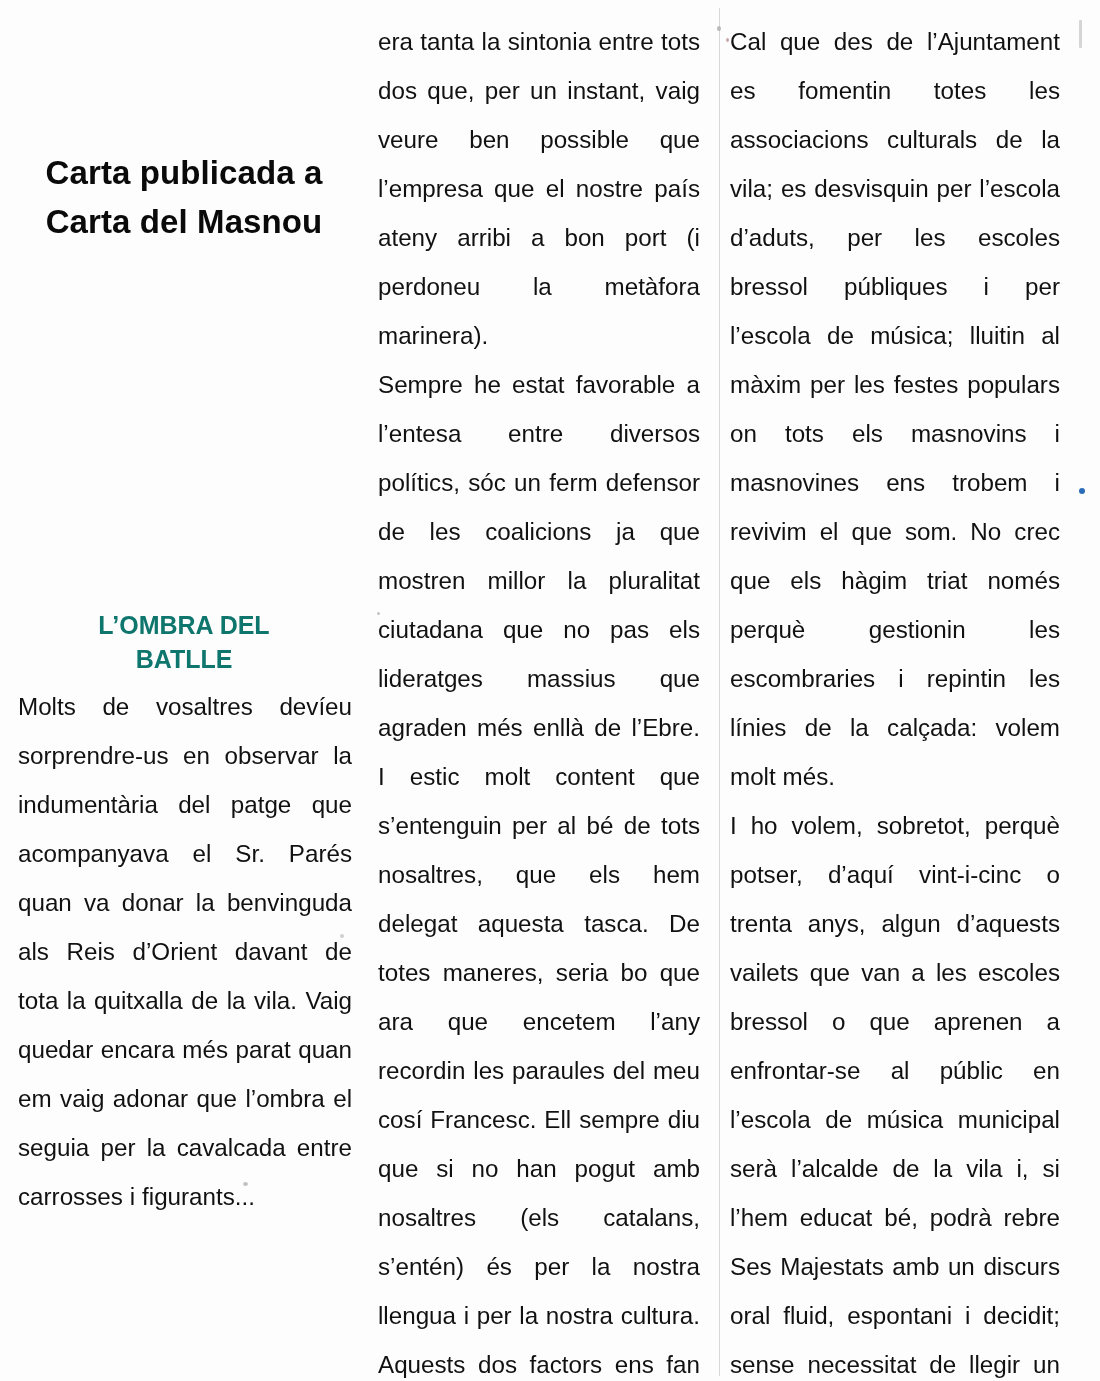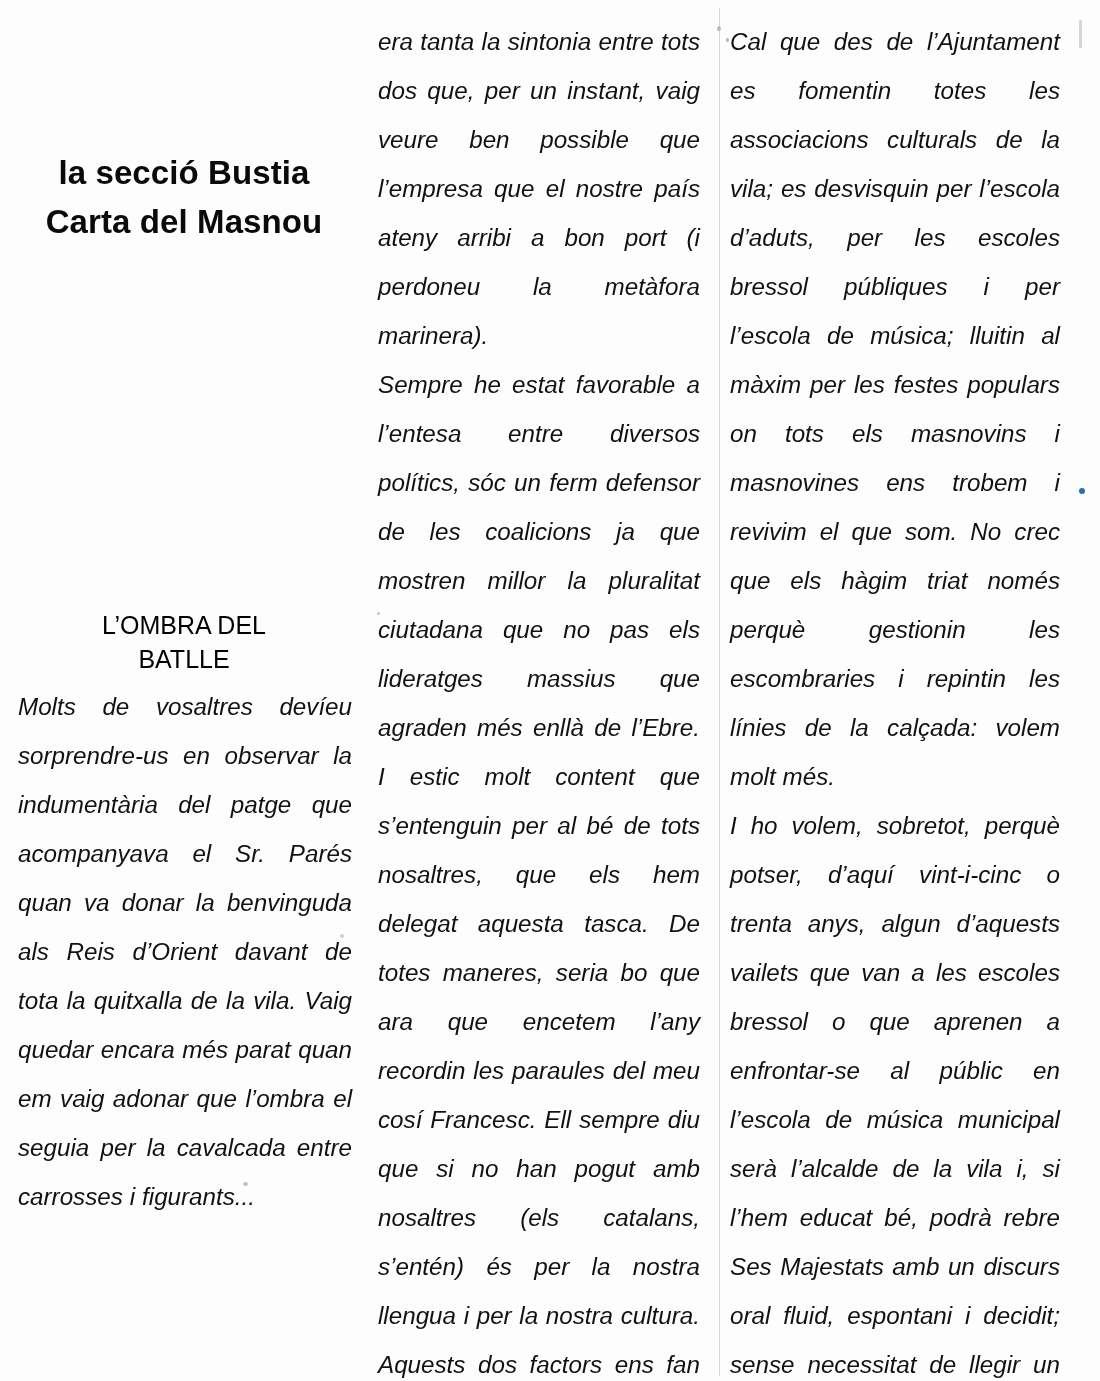--- a/index.html
+++ b/index.html
@@ -68,24 +68,24 @@
   }
   .masthead .mh-line {
     display: block;
     white-space: nowrap;
   }
 
   
   .section-head {
     margin-top: 362px;
     text-align: center;
-    font-weight: normal;
+    font-weight: bold;
     font-size: 25px;
     line-height: 34px;
-    color: #000000;
+    color: #0f766e;
   }
   .section-head .sh-line { display: block; }
 
   
   .body-text {
     font-size: 24.2px;
     line-height: 49px;
     text-align: justify;
     text-justify: inter-word;
     color: #111111;
@@ -99,21 +99,20 @@
     margin-top: 17px;
     padding: 0;
   }
   .col-3 .body-text {
     margin-top: 17px;
     padding: 0;
   }
   .body-text p {
     margin: 0;
     text-align: justify;
-    font-style: italic;
   }
   
   .body-text p::after {
     content: "";
     display: inline-block;
     width: 100%;
   }
   .body-text p.nostretch::after { display: none; }
 
   
@@ -176,21 +175,21 @@
 </head>
 <body>
 
 <div class="page">
 
   <div class="divider"></div>
 
   <div class="col col-1">
 
     <div class="masthead">
-      <span class="mh-line">la secció Bustia</span>
+      <span class="mh-line">Carta publicada a</span>
       <span class="mh-line">Carta del Masnou</span>
     </div>
 
     <div class="section-head">
       <span class="sh-line">L’OMBRA DEL</span>
       <span class="sh-line">BATLLE</span>
     </div>
 
     <div class="body-text">
       <p class="nostretch">Molts de vosaltres devíeu sorprendre-us en observar la indumentària del patge que acompanyava el Sr. Parés quan va donar la benvinguda als Reis d’Orient davant de tota la quitxalla de la vila. Vaig quedar encara més parat quan em vaig adonar que l’ombra el seguia per la cavalcada entre carrosses i figurants...</p>

